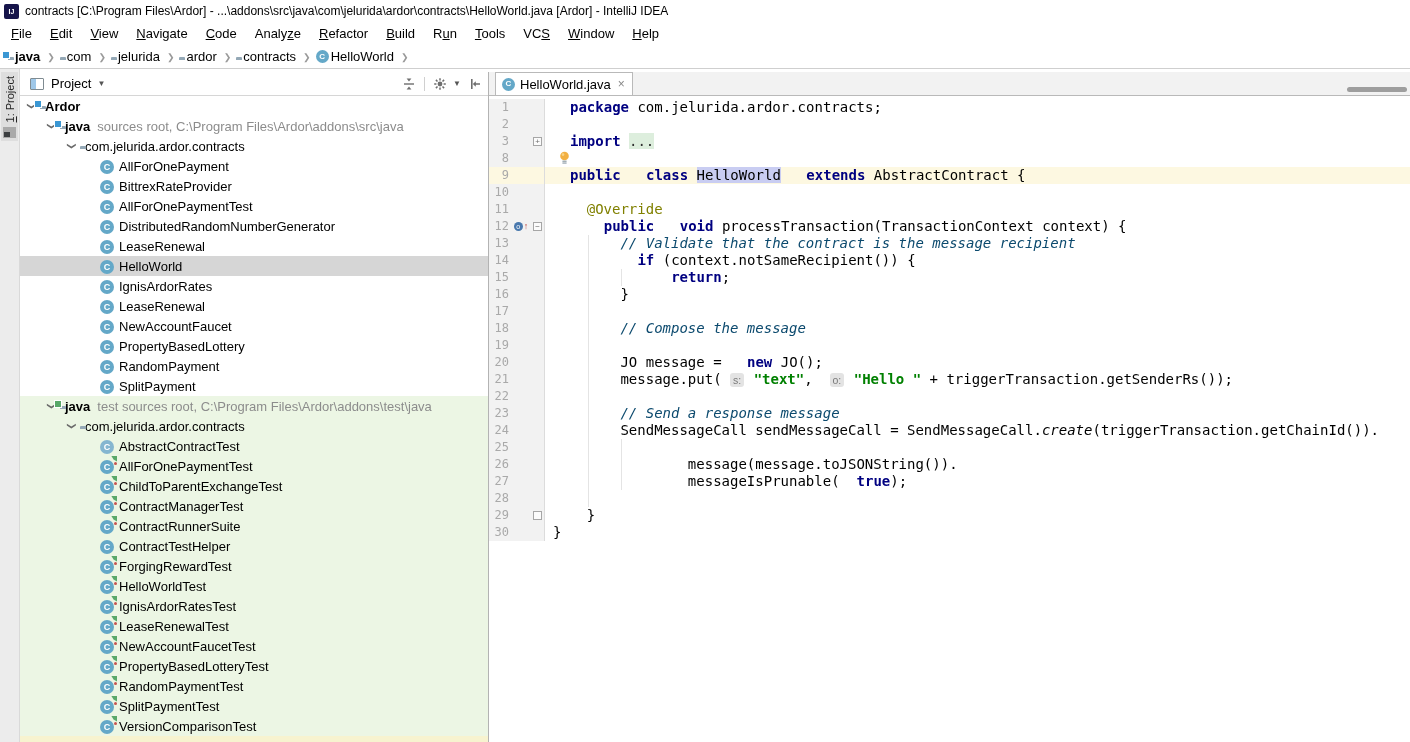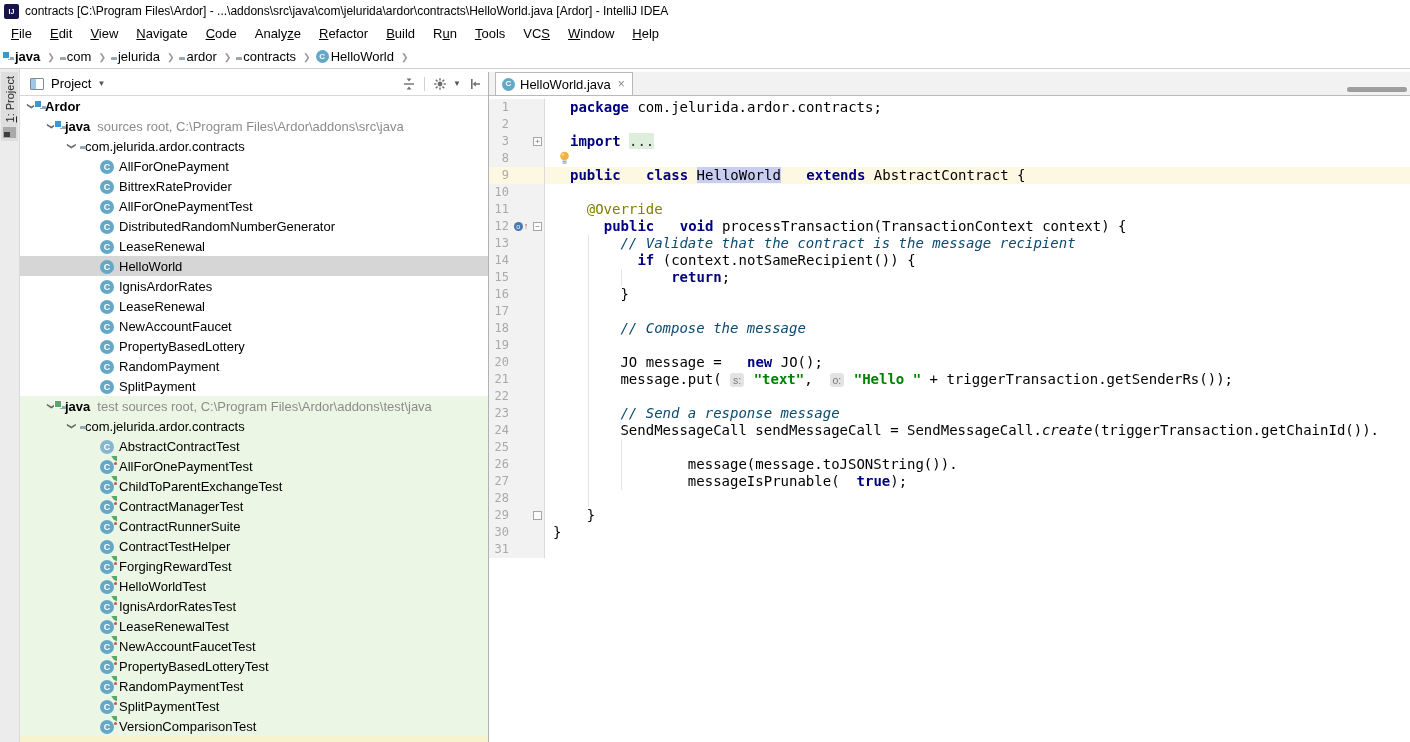--- a/index.html
+++ b/index.html
@@ -508,16 +508,15 @@
         <div class="crow"><span class="ln">21</span><span class="gic"></span><span class="gfold"></span><span class="ctext"><span class="seg-p">        message.put( </span><span class="seg-h">s:</span><span class="seg-p"> </span><span class="seg-s">"text"</span><span class="seg-p">,  </span><span class="seg-h">o:</span><span class="seg-p"> </span><span class="seg-s">"Hello "</span><span class="seg-p"> + triggerTransaction.getSenderRs());</span></span></div>
         <div class="crow"><span class="ln">22</span><span class="gic"></span><span class="gfold"></span><span class="ctext"></span></div>
         <div class="crow"><span class="ln">23</span><span class="gic"></span><span class="gfold"></span><span class="ctext"><span class="seg-p">        </span><span class="seg-c">// Send a response message</span></span></div>
         <div class="crow"><span class="ln">24</span><span class="gic"></span><span class="gfold"></span><span class="ctext"><span class="seg-p">        SendMessageCall sendMessageCall = SendMessageCall.</span><span class="seg-i">create</span><span class="seg-p">(triggerTransaction.getChainId()).</span></span></div>
         <div class="crow"><span class="ln">25</span><span class="gic"></span><span class="gfold"></span></div>
         <div class="crow"><span class="ln">26</span><span class="gic"></span><span class="gfold"></span><span class="ctext"><span class="seg-p">                message(message.toJSONString()).</span></span></div>
         <div class="crow"><span class="ln">27</span><span class="gic"></span><span class="gfold"></span><span class="ctext"><span class="seg-p">                messageIsPrunable(</span><span class="seg-k">true</span><span class="seg-p">);</span></span></div>
         <div class="crow"><span class="ln">28</span><span class="gic"></span><span class="gfold"></span></div>
         <div class="crow"><span class="ln">29</span><span class="gic"></span><span class="gfold"><span class="fold-box"></span></span><span class="ctext"><span class="seg-p">    }</span></span></div>
         <div class="crow"><span class="ln">30</span><span class="gic"></span><span class="gfold"></span><span class="ctext"><span class="seg-p">}</span></span></div>
-        <div class="crow"><span class="ln">31</span><span class="gic"></span><span class="gfold"></span><span class="ctext"></span></div>
       </div>
   </div>
 </div>
 
 </body></html>

